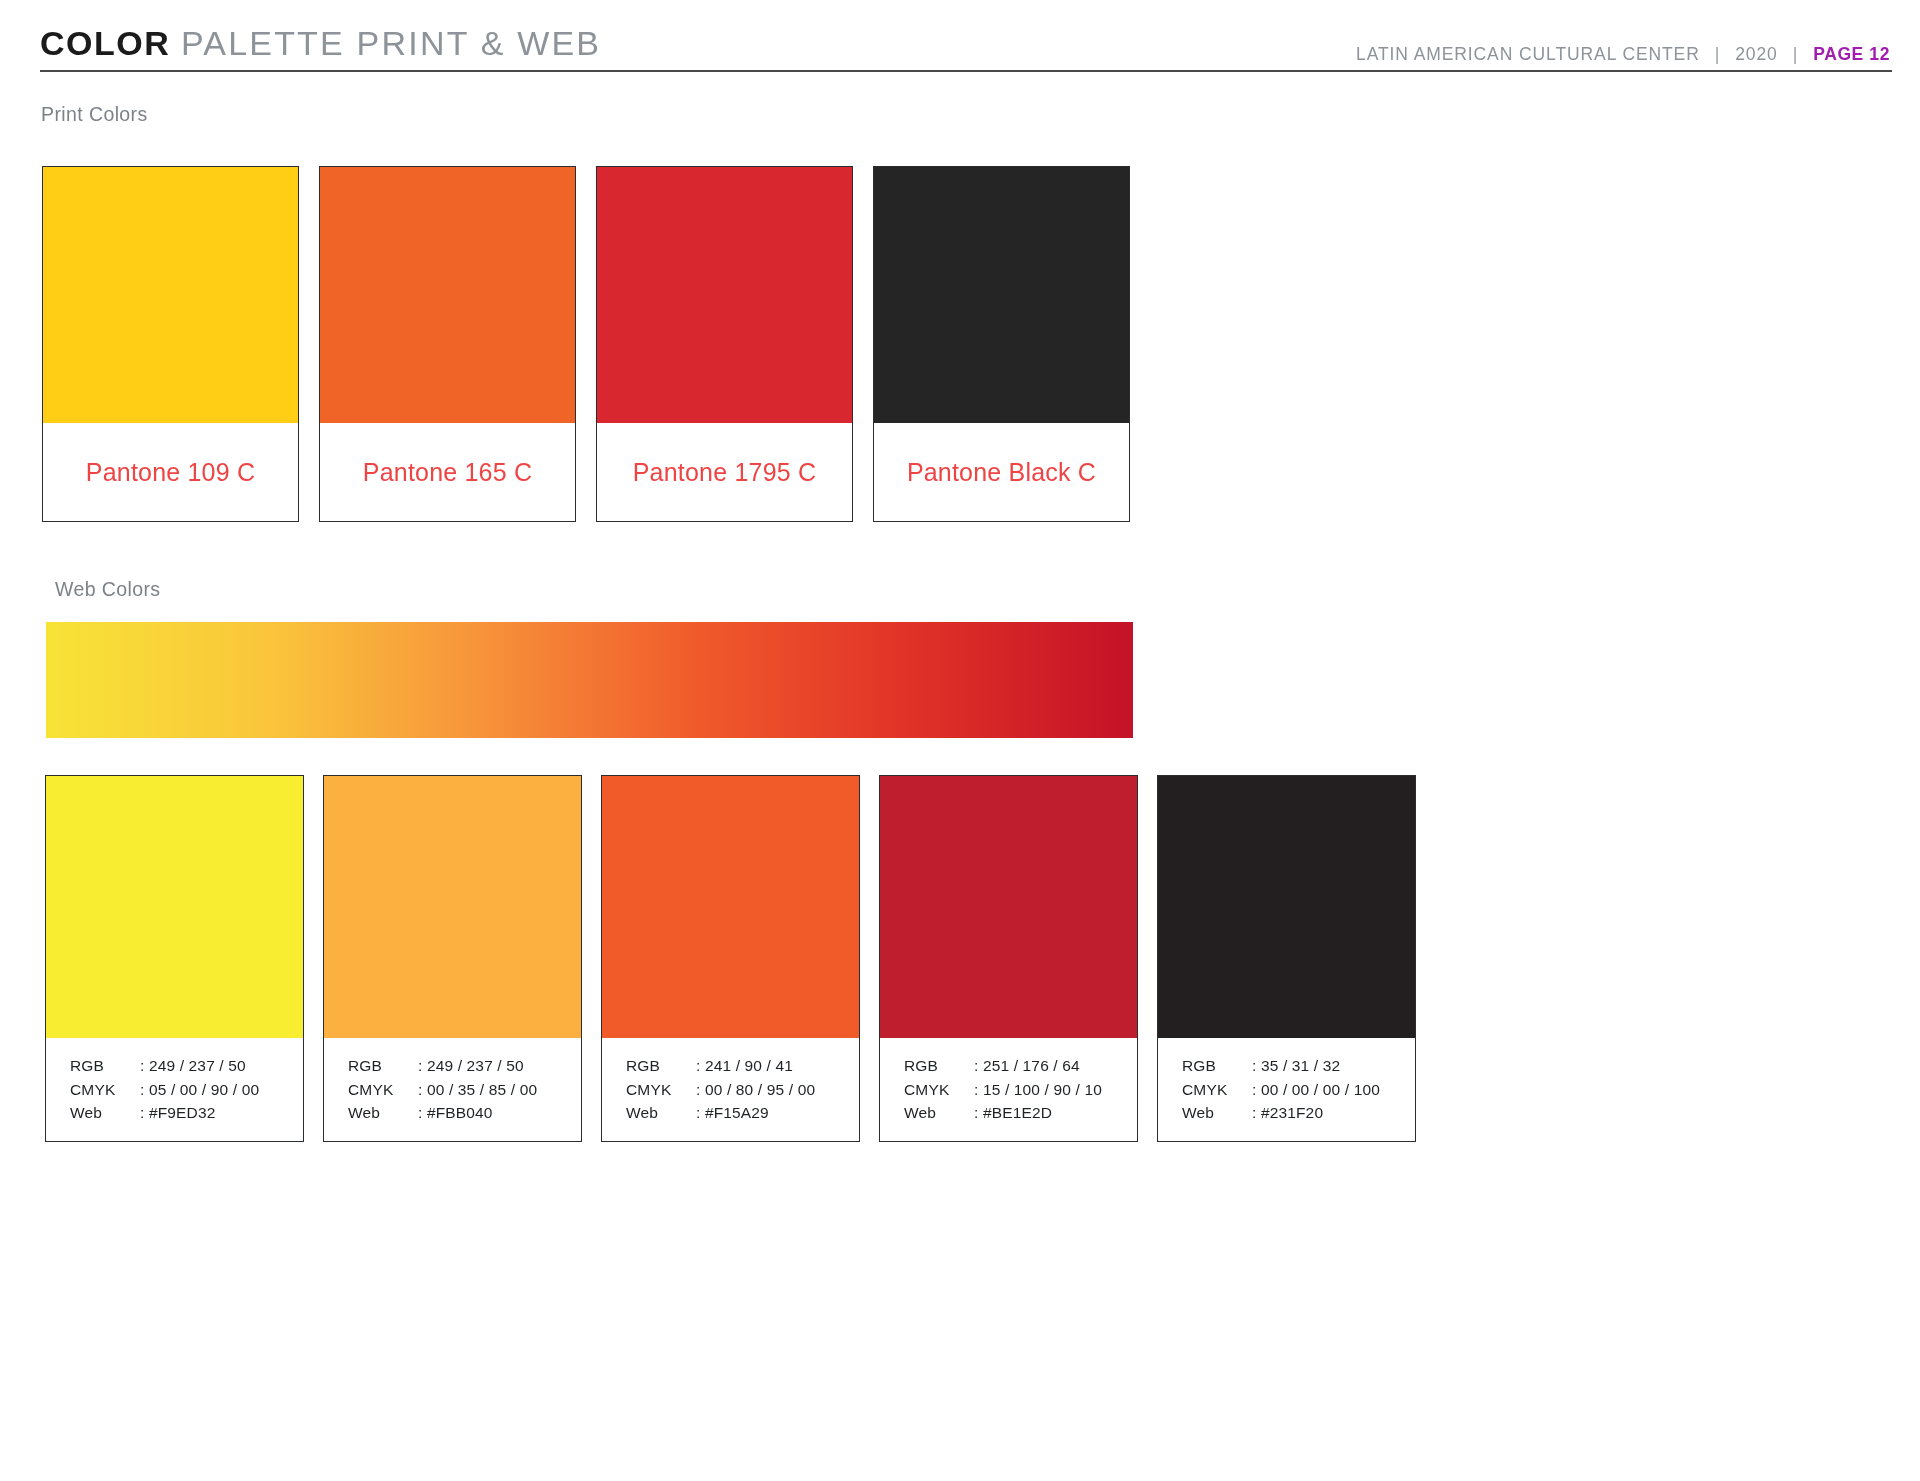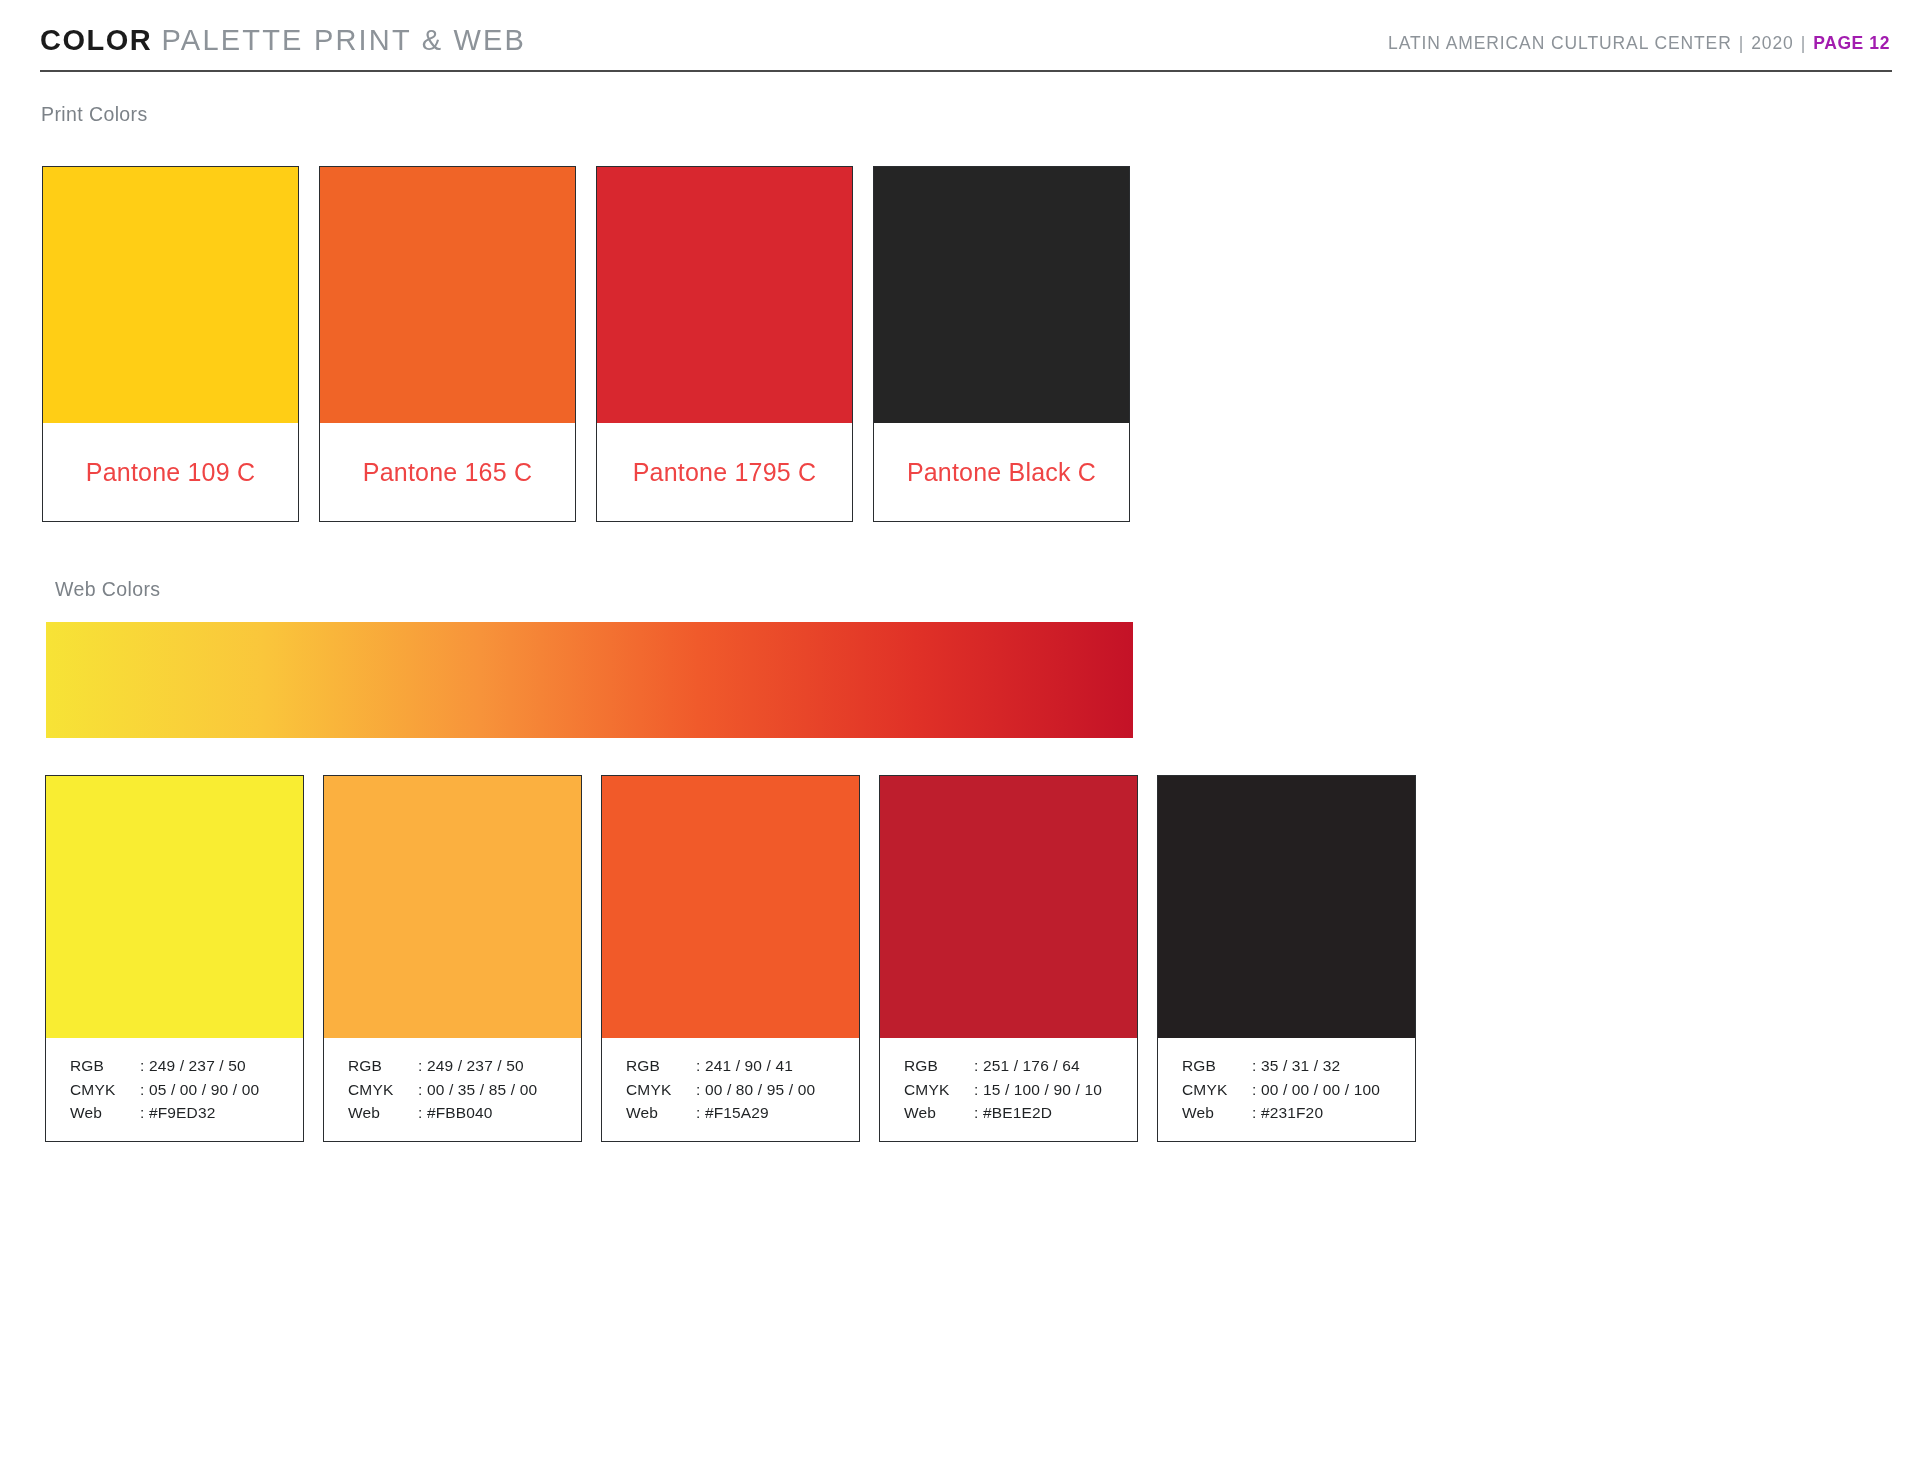--- a/index.html
+++ b/index.html
@@ -28,21 +28,21 @@
     position: absolute;
     left: 40px;
     right: 30px;
     top: 26px;
     height: 44px;
     display: flex;
     align-items: flex-start;
     justify-content: space-between;
   }
   .header-title {
-    font-size: 29px;
+    font-size: 34px;
     letter-spacing: 1.2px;
     white-space: nowrap;
     line-height: 1;
   }
   .header-title .t-bold {
     font-weight: bold;
     color: #1b1b1b;
     letter-spacing: 1.5px;
   }
   .header-title .t-light {
@@ -50,24 +50,24 @@
     color: #8d9399;
     letter-spacing: 2.2px;
   }
 
   .header-meta {
     font-size: 17.5px;
     letter-spacing: 0.9px;
     color: #8d9399;
     white-space: nowrap;
     line-height: 1;
-    margin-top: 9px;
+    margin-top: 20px;
     display: flex;
     align-items: baseline;
-    gap: 0;
+    gap: 8px;
   }
   .header-meta .sep {
     color: #9aa0a6;
     padding: 0 7px;
   }
   .header-meta .page-no {
     color: #a21caf;
     font-weight: bold;
     letter-spacing: 0.6px;
   }

